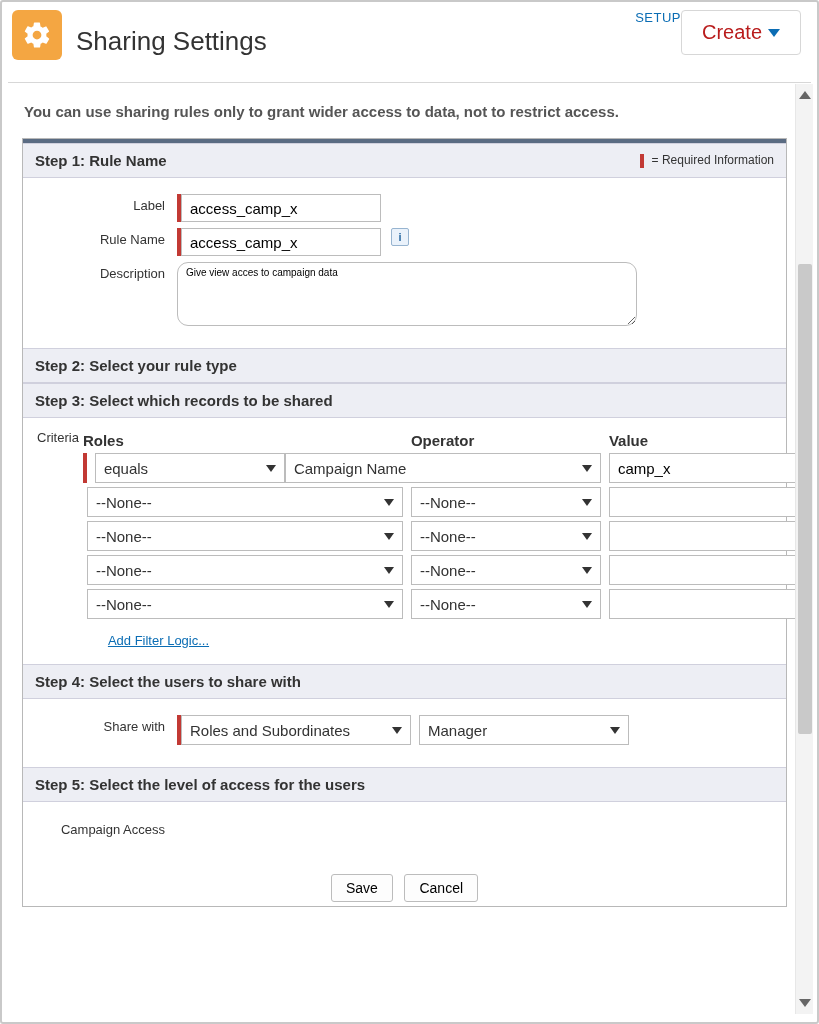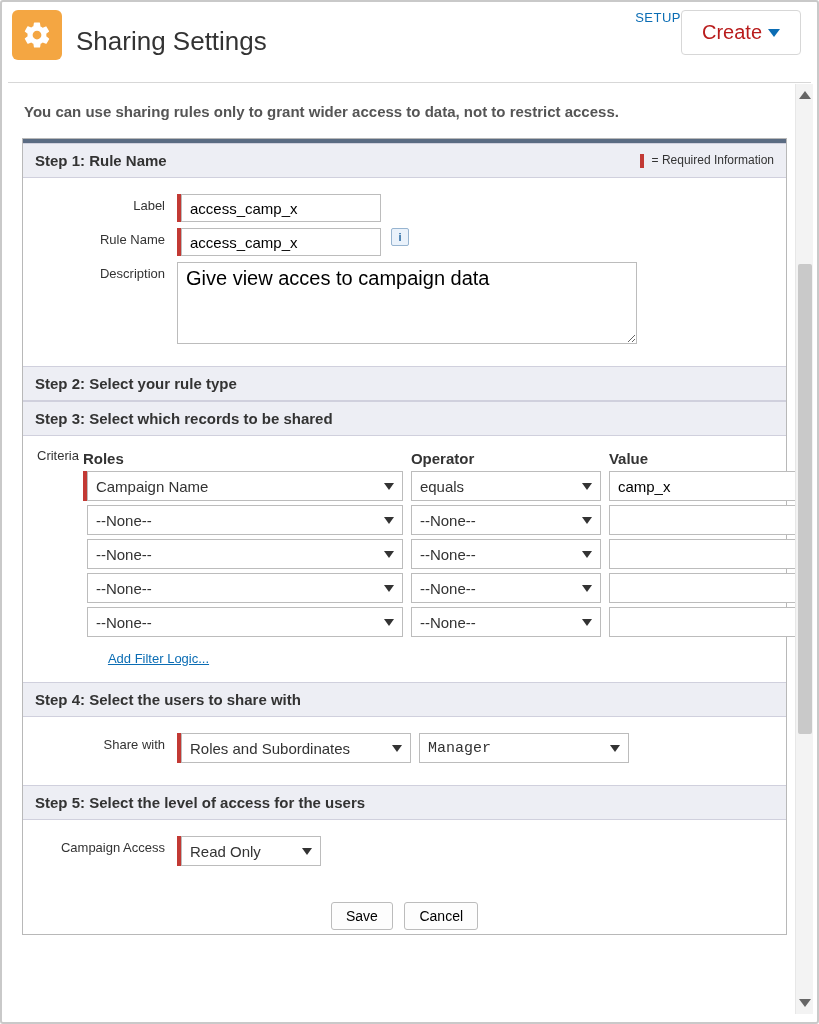--- a/index.html
+++ b/index.html
@@ -85,21 +85,21 @@
   .req-bar { width:4px; background:#c23934;}
 
   input[type=text], textarea, .select {
     border:1px solid #bcbcbc;
     font-size:15px;
     padding:4px 8px;
     font-family:inherit;
     background:#fff;
   }
   input.short { width:200px; height:28px;}
-  textarea.desc { width:460px; height:82px; resize:both; font-size:20px;}
+  textarea.desc { width:460px; height:64px; resize:both; font-size:10px;border-radius:11px;}
 
   .info-icon {
     display:inline-flex; width:18px;height:18px;border:1px solid #97b4d0;
     background:#eaf2fb; color:#2a6aa3; font-weight:bold;
     align-items:center;justify-content:center;font-size:11px;
     border-radius:2px; margin-left:10px; cursor:pointer;
   }
 
   .radio-row { display:flex; align-items:center; gap:26px; }
   .radio-item { display:flex; align-items:center; gap:6px; font-size:14px;}
@@ -123,21 +123,21 @@
   }
   .select .caret-sm { width:0;height:0;border-left:5px solid transparent;border-right:5px solid transparent;border-top:7px solid #333; margin-left:6px;}
   .sel-field { width:316px;}
   .sel-op { width:190px; margin-left:8px;}
   .val-input { flex:1; margin-left:8px; height:30px;}
   .select.none span:first-child, input.none { color:#333;}
   .add-filter { color:#0b6db4; text-decoration:underline; font-size:13px; display:inline-block; margin:10px 0 0 25px; cursor:pointer;}
 
   .share-row .select { height:30px; }
   .share-type { width:230px;}
-  .share-val { width:210px; margin-left:8px;font-family:Liberation Mono, monospace;}
+  .share-val { width:210px; margin-left:8px;}
   .access-sel { width:140px;}
 
   .button-row { text-align:center; padding:14px 0 4px 0;}
   .btn {
     border:1px solid #bcbcbc; background:#fdfdfd; padding:5px 14px;
     font-size:14px; border-radius:3px; cursor:pointer; margin:0 4px;
   }
 
   
   .vscroll {
@@ -222,26 +222,26 @@
         <div class="criteria-table" style="flex:1">
           <div class="criteria-head">
             <div class="col-field">Roles</div>
             <div class="col-op">Operator</div>
             <div class="col-val">Value</div>
           </div>
 
           
           <div class="crit-row">
             <div class="req-bar"></div>
+            <div class="select sel-op">
+                <span>equals</span>
+                <span class="caret-sm"></span>
+              </div>
             <div class="select sel-field">
                 <span>Campaign Name</span>
-                <span class="caret-sm"></span>
-              </div>
-            <div class="select sel-op">
-                <span>equals</span>
                 <span class="caret-sm"></span>
               </div>
             <input type="text" class="val-input" value="camp_x" style="">
           </div>
           
           <div class="crit-row">
             <div style="width:4px"></div>
             <div class="select sel-field none">
                 <span>--None--</span>
                 <span class="caret-sm"></span>
@@ -317,27 +317,20 @@
       </div>
 
       <div class="step-head">
         <span>Step 5: Select the level of access for the users</span>
       </div>
       <div class="step-body">
         <div class="form-row">
           <div class="form-label" style="line-height:1.2">
             <span>Campaign Access</span>
           </div>
-          <div class="req-wrap">
-            <div class="req-bar"></div>
-            <div class="select access-sel">
-                <span>Read Only</span>
-                <span class="caret-sm"></span>
-              </div>
-          </div>
         </div>
       </div>
 
       <div class="button-row">
         <button class="btn">Save</button>
         <button class="btn">Cancel</button>
       </div>
 
     </div>
   </div>

